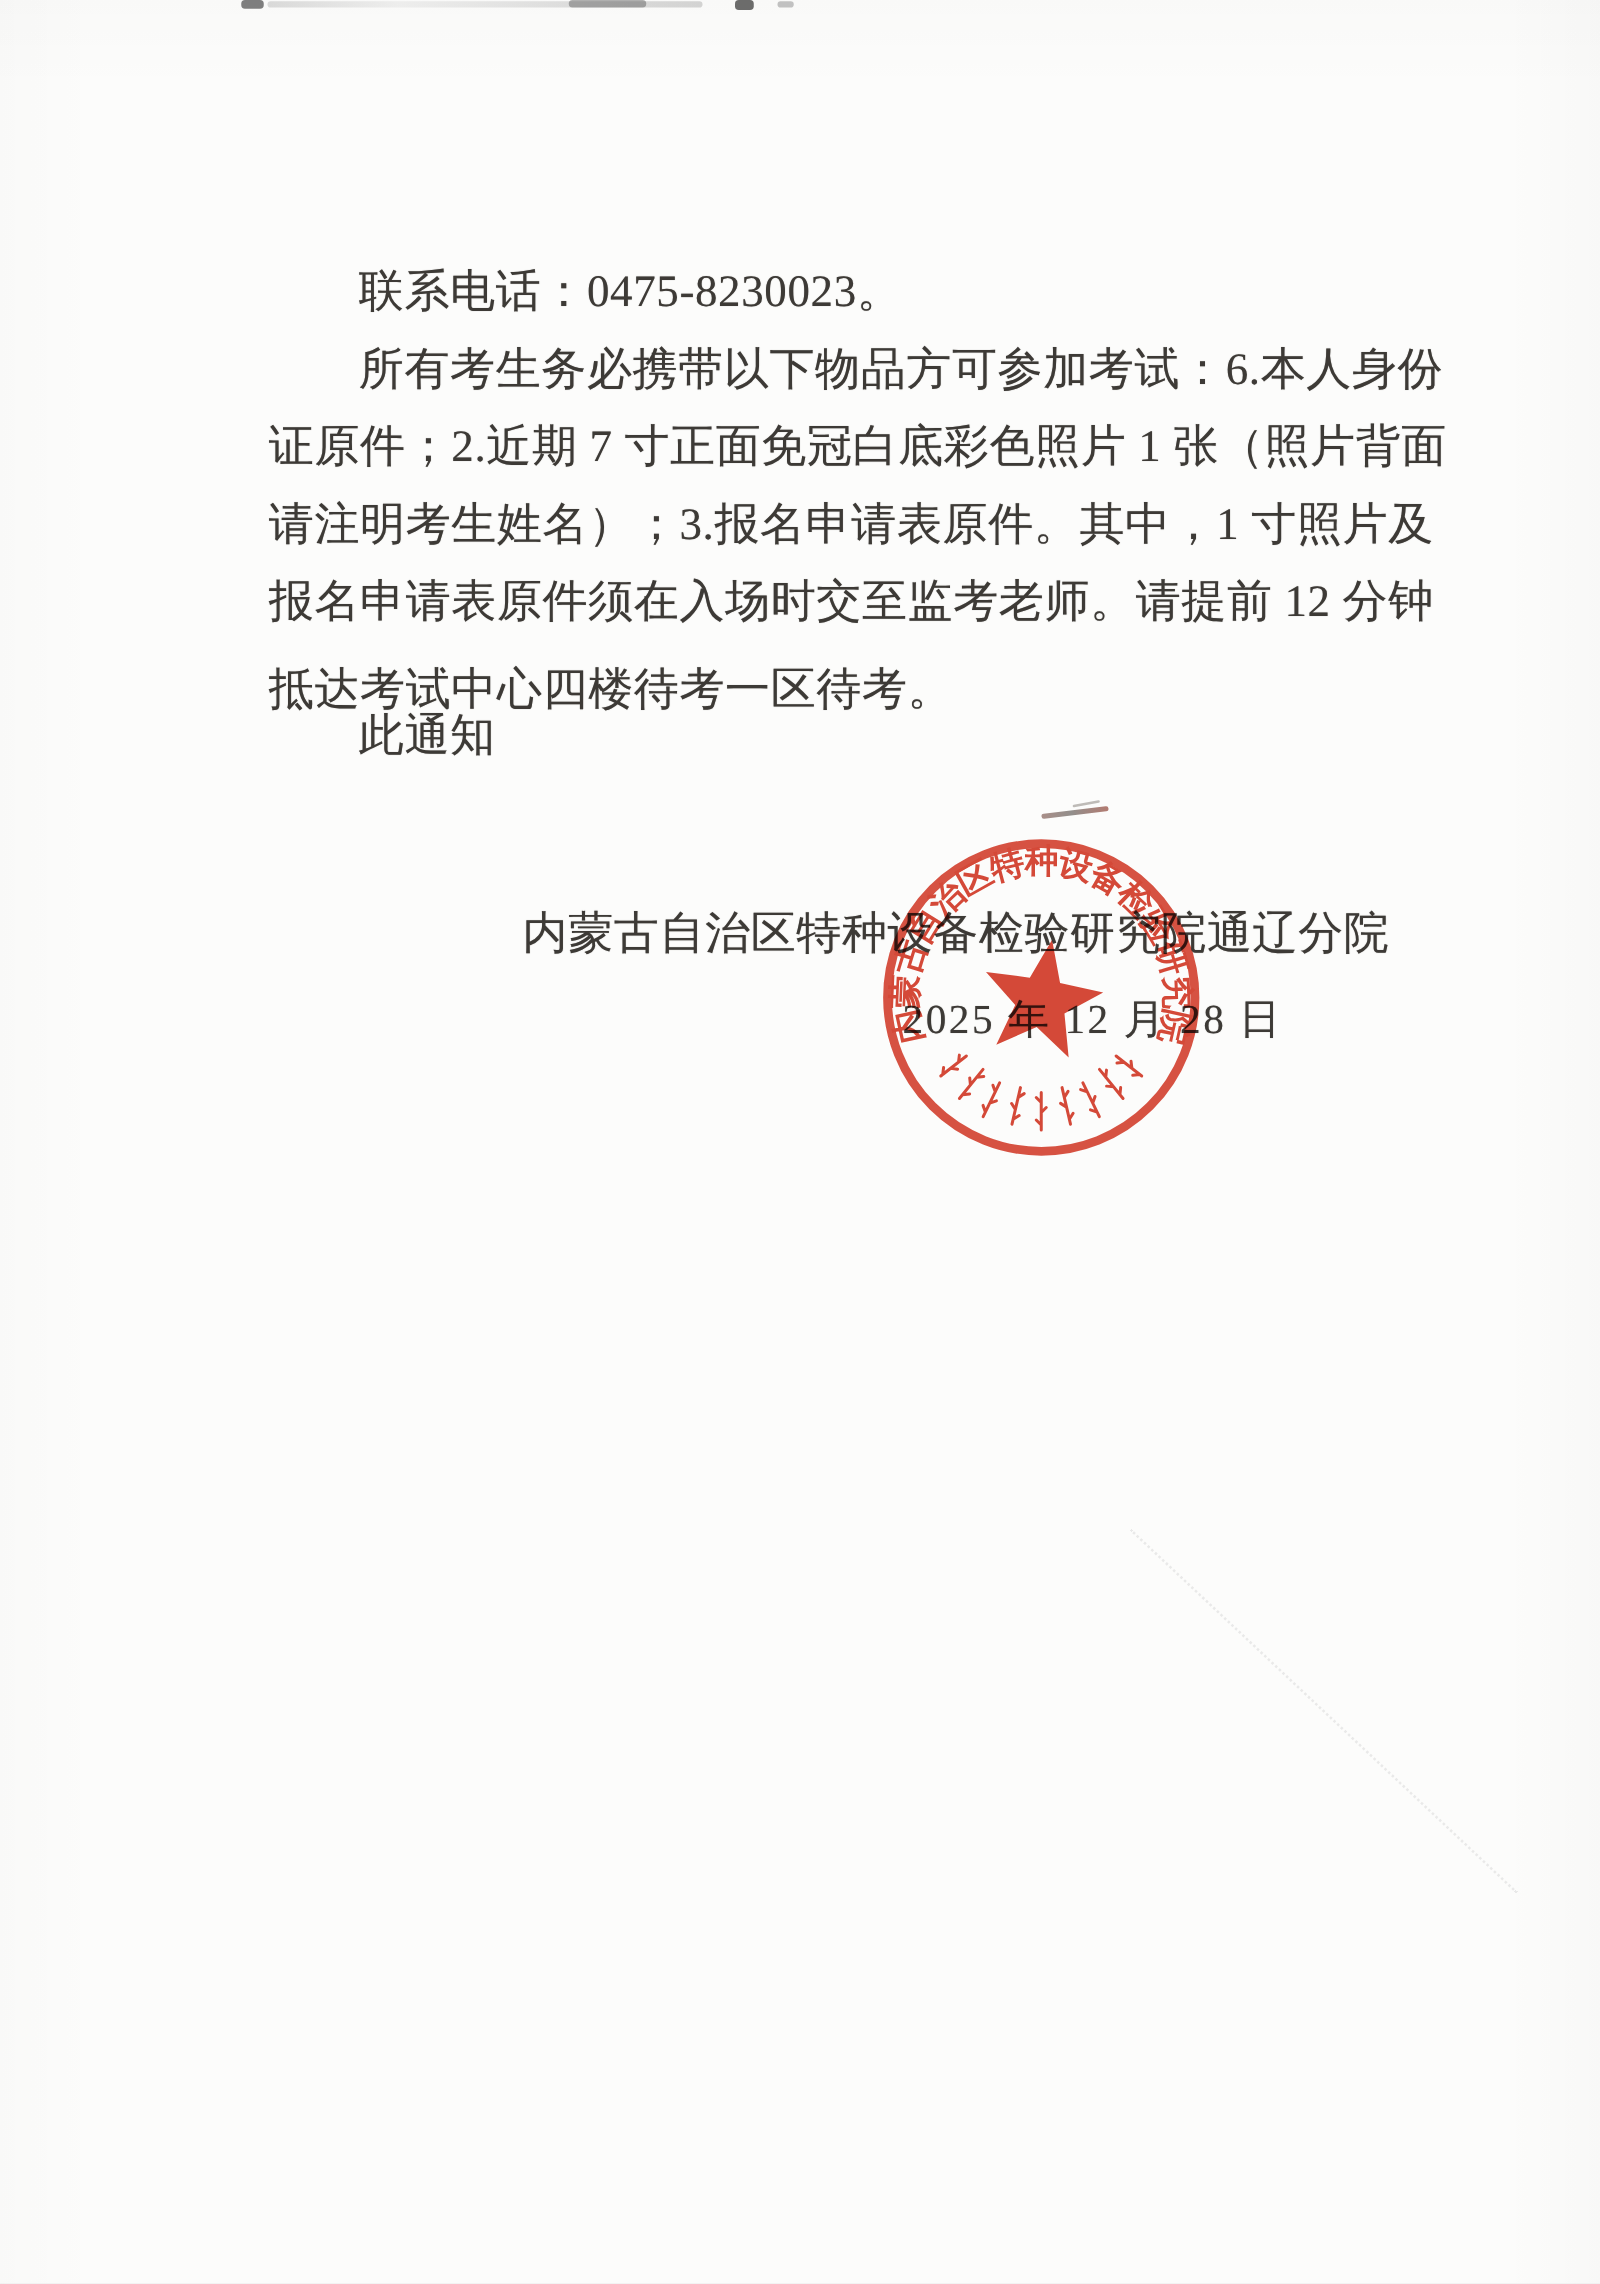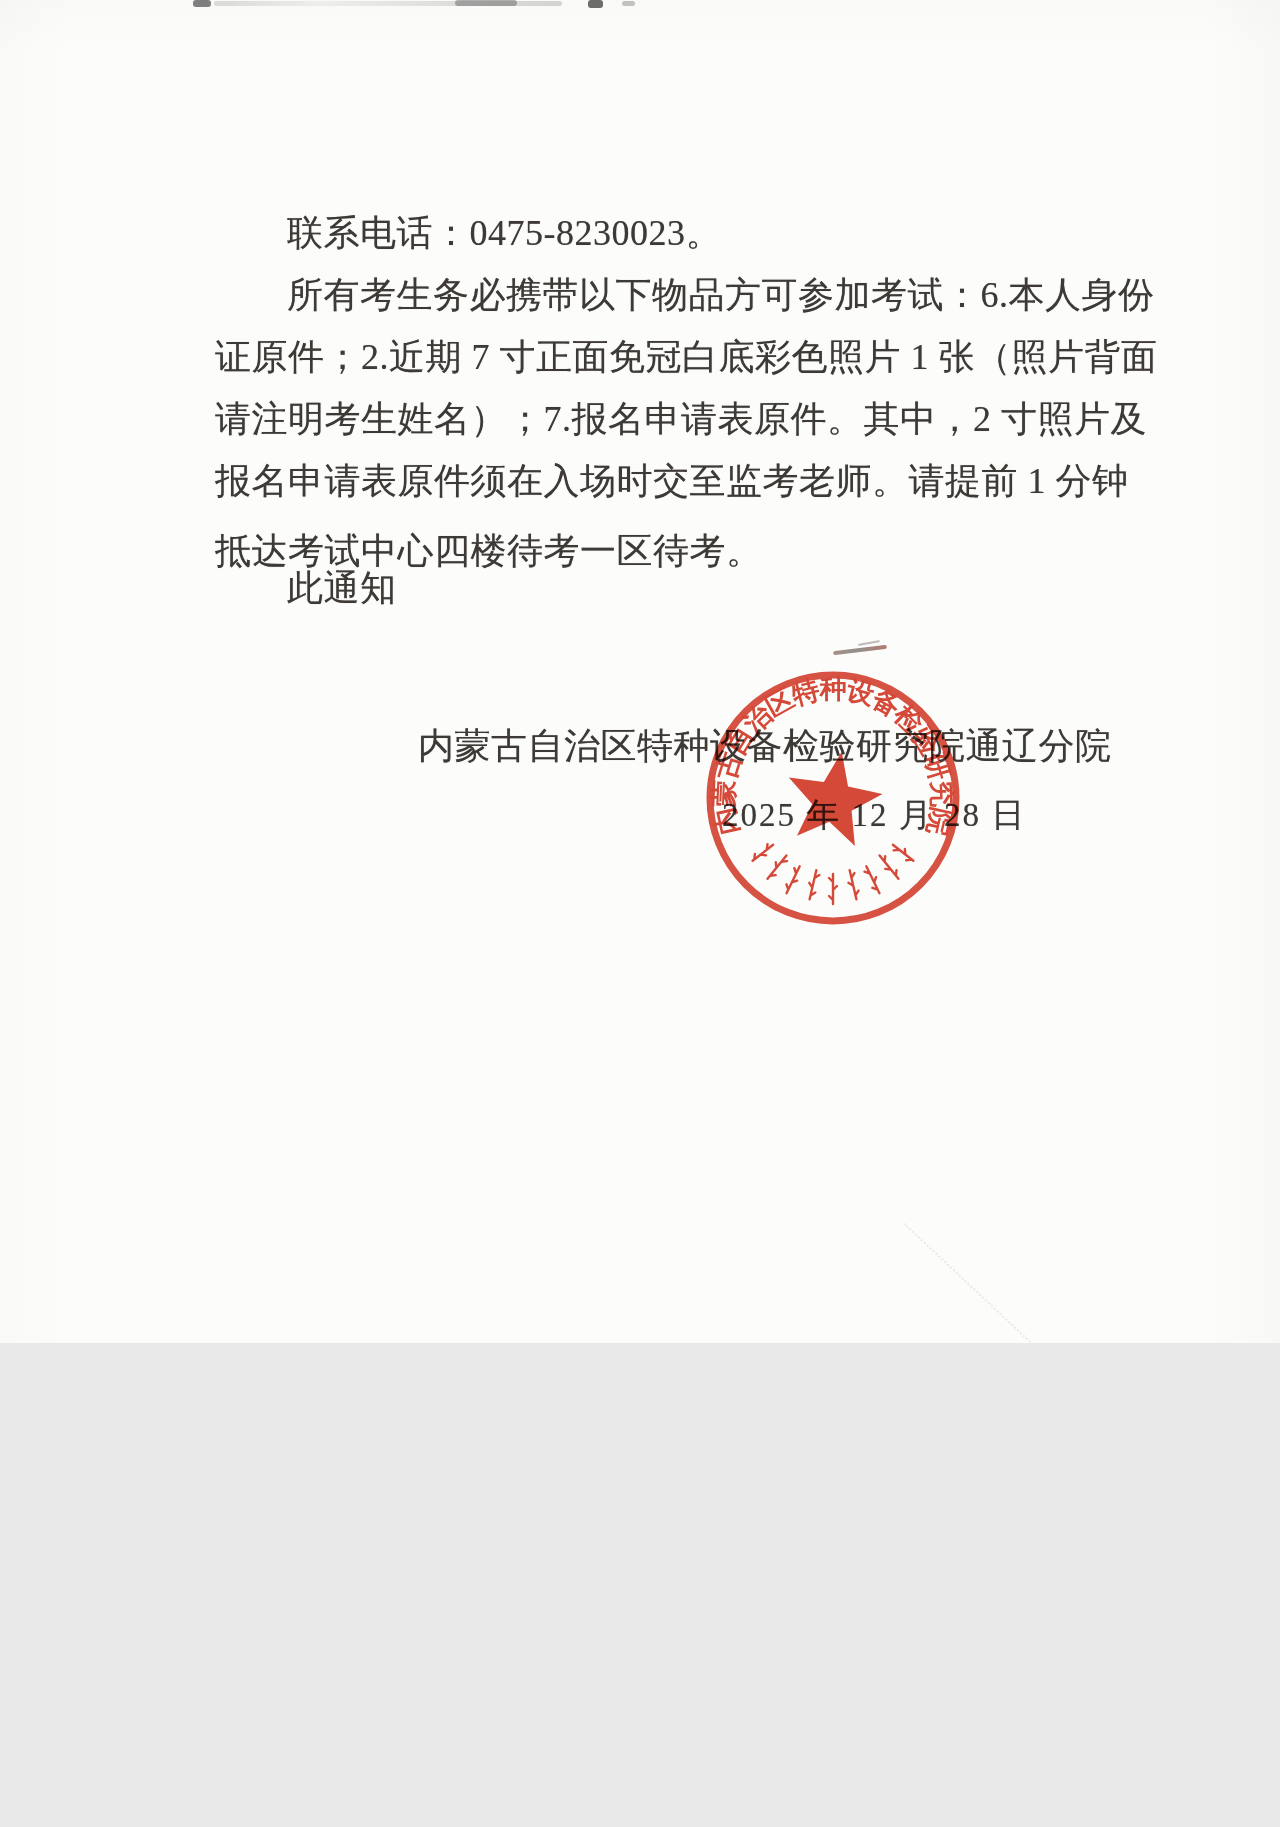--- a/index.html
+++ b/index.html
@@ -1,18 +1,18 @@
 <!DOCTYPE html>
 <html><head>
 <meta charset="utf-8">
 <style>
   html,body{margin:0;padding:0;background:#e9e9e9;}
   .page{
     position:relative;
-    width:1280px;height:1343px;
+    width:1280px;height:1827px;
     margin:0 auto;
     background:#fcfcfb;
     background-image:
       linear-gradient(90deg, rgba(0,0,0,0.012) 0%, rgba(0,0,0,0) 6%, rgba(0,0,0,0) 94%, rgba(0,0,0,0.015) 100%),
       linear-gradient(180deg, rgba(0,0,0,0.01) 0%, rgba(0,0,0,0) 4%);
     overflow:hidden;
     font-family:"Liberation Serif","DejaVu Serif",serif;
     color:#3d3a36;
   }
   
@@ -77,22 +77,22 @@
   <div class="art art1"></div>
   <div class="art art2"></div>
   <div class="art art3"></div>
   <div class="art art4"></div>
   <div class="art art5"></div>
 
   <div class="bodytext">
     <p class="line indent" style="top:213px">联系电话：0475-8230023。</p>
     <p class="line indent" style="top:275px">所有考生务必携带以下物品方可参加考试：6.本人身份</p>
     <p class="line" style="top:337px">证原件；2.近期 7 寸正面免冠白底彩色照片 1 张（照片背面</p>
-    <p class="line" style="top:399px">请注明考生姓名）；7.报名申请表原件。其中，2 寸照片及</p>
-    <p class="line" style="top:461px">报名申请表原件须在入场时交至监考老师。请提前 1 分钟</p>
+    <p class="line" style="top:399px">请注明考生姓名）；3.报名申请表原件。其中，1 寸照片及</p>
+    <p class="line" style="top:461px">报名申请表原件须在入场时交至监考老师。请提前 12 分钟</p>
     <p class="line" style="top:531px">抵达考试中心四楼待考一区待考。</p>
     <p class="line indent" style="top:568px">此通知</p>
   </div>
 
   <p class="signature">内蒙古自治区特种设备检验研究院通辽分院</p>
   <p class="date">2025 年 12 月 28 日</p>
 
   <svg class="seal" viewBox="0 0 260 260">
     <circle cx="130" cy="130" r="123" fill="none" stroke="#d43a28" stroke-width="7" opacity="0.95"></circle>
     <defs>

